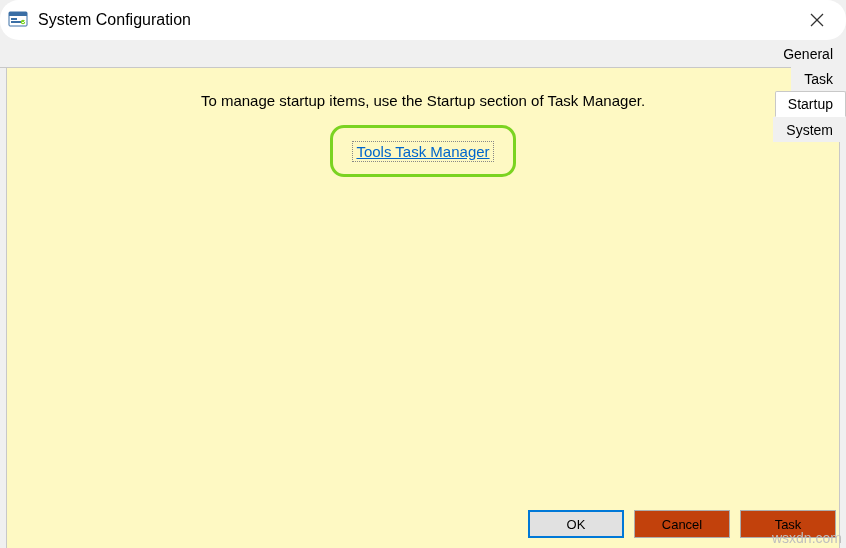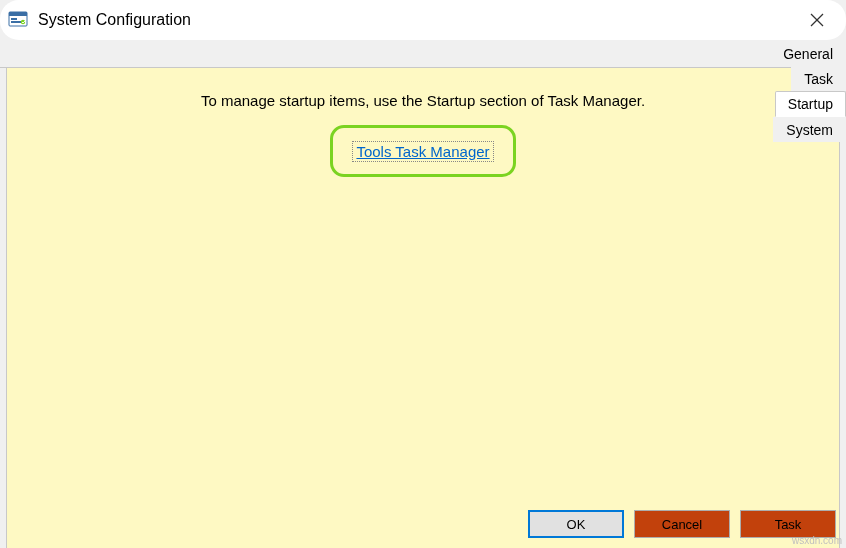--- a/index.html
+++ b/index.html
@@ -45,21 +45,21 @@
     .watermark {
       position: absolute;
       top: 2px;
       right: 50px;
       pointer-events: none;
       opacity: 0.25;
     }
     .watermark svg { width: 200px; height: 55px; }
     .wsx {
       position: absolute; right: 4px; bottom: 2px;
-      font-size: 10px; color: #bfbfbf; pointer-events: none;
+      font-size: 14px; color: #bfbfbf; pointer-events: none;
     }
 
     
     .tabstrip {
       display: flex;
       align-items: flex-end;
       padding-left: 6px;
       height: 28px;
       border-bottom: 1px solid #c8c8c8;
       background: #f0f0f0; 

